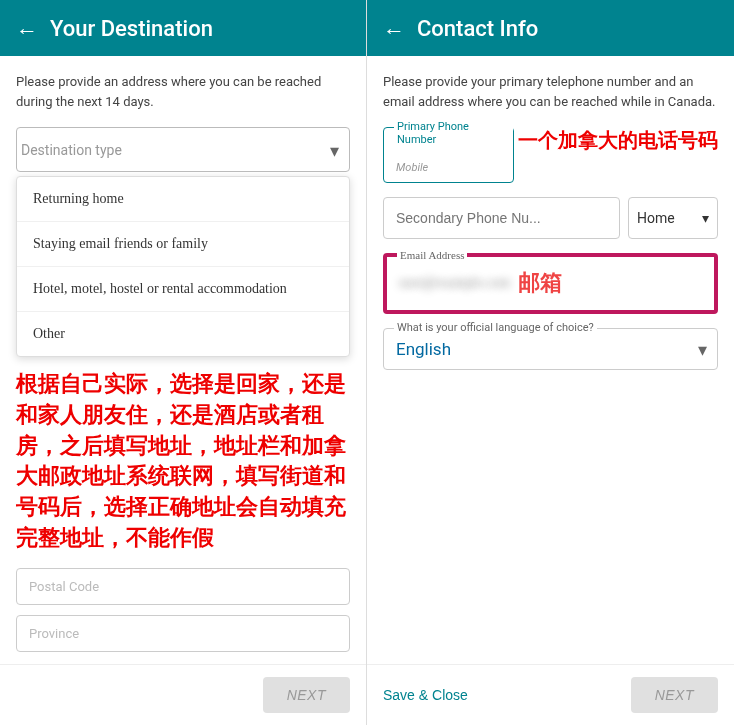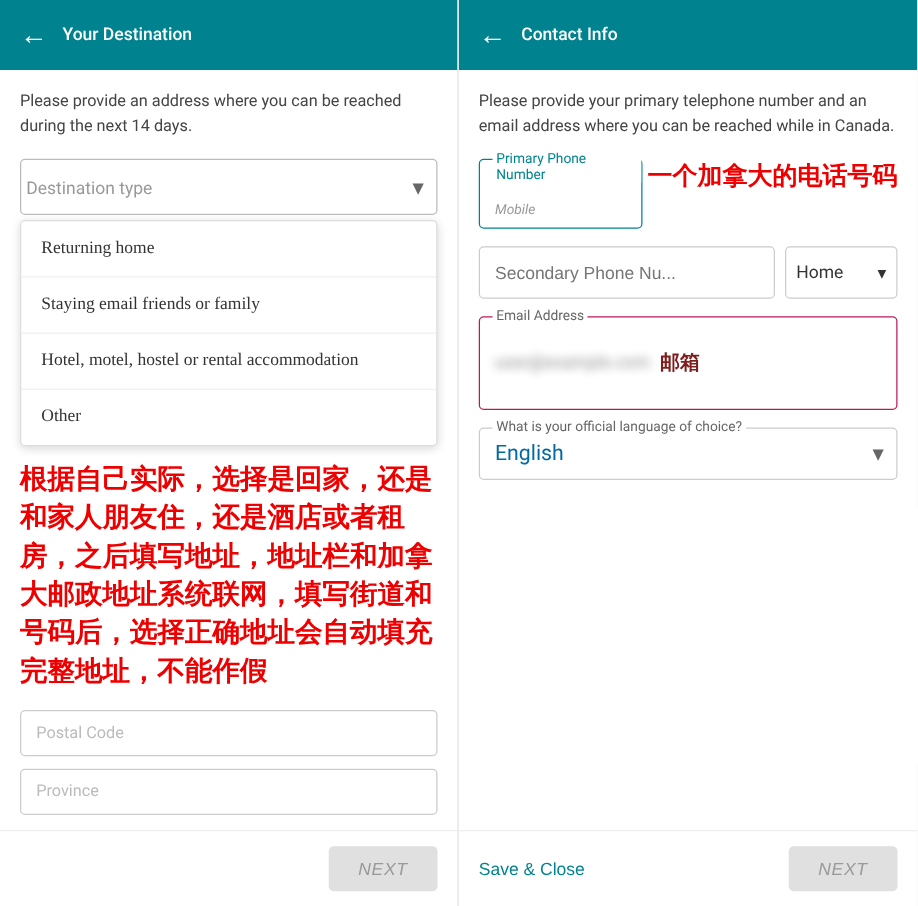--- a/index.html
+++ b/index.html
@@ -43,21 +43,21 @@
       padding: 0 16px;
       height: 56px;
       flex-shrink: 0;
     }
     .header .back-arrow {
       font-size: 22px;
       margin-right: 12px;
       cursor: pointer;
     }
     .header .title {
-      font-size: 14px;
+      font-size: 22px;
       font-weight: 500;
     }
 
     
     .content {
       padding: 16px;
       flex: 1;
       overflow-y: auto;
       position: relative;
     }
@@ -211,44 +211,45 @@
       color: #333;
       background: #fff;
       display: flex;
       align-items: center;
       justify-content: space-between;
       cursor: pointer;
     }
 
     .email-section {
       position: relative;
-      border: 1px solid #be185d;
-      border-radius: 4px;
-      padding: 26px 12px;
+      border: 4px solid #be185d;
+      border-radius: 4px;
+      padding: 12px 12px;
+      font-family: Liberation Serif, serif;
     }
     .email-section .email-label {
       position: absolute;
       top: -8px;
       left: 10px;
       background: #fff;
       font-size: 11px;
       color: #666;
       padding: 0 3px;
     }
     .email-blurred {
       font-size: 14px;
       color: transparent;
       text-shadow: 0 0 8px #888;
       user-select: none;
     }
 
     .annotation-right {
-      font-size: 16px;
+      font-size: 22px;
       font-weight: bold;
-      color: #7f1d1d;
+      color: #ef4444;
       margin-left: 8px;
       line-height: 1.3;
     }
 
     .email-row {
       display: flex;
       align-items: center;
     }
 
     .language-section {

